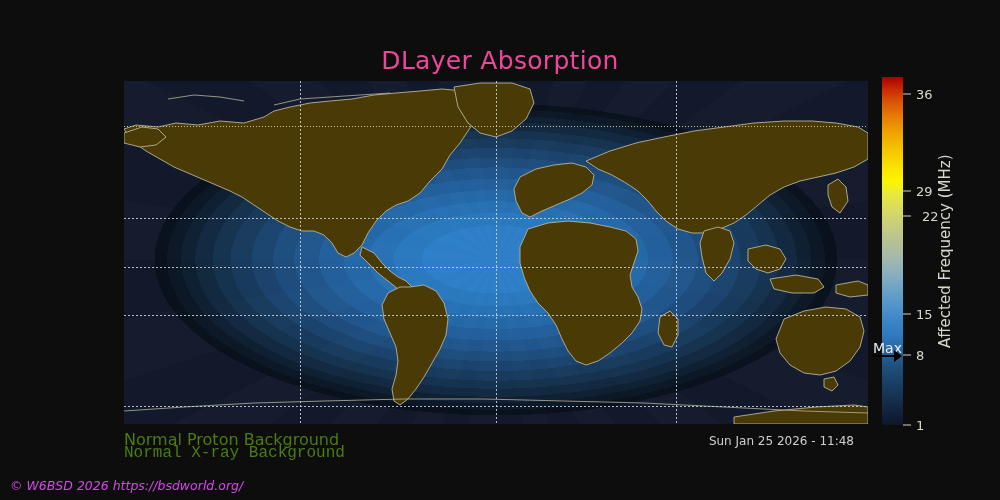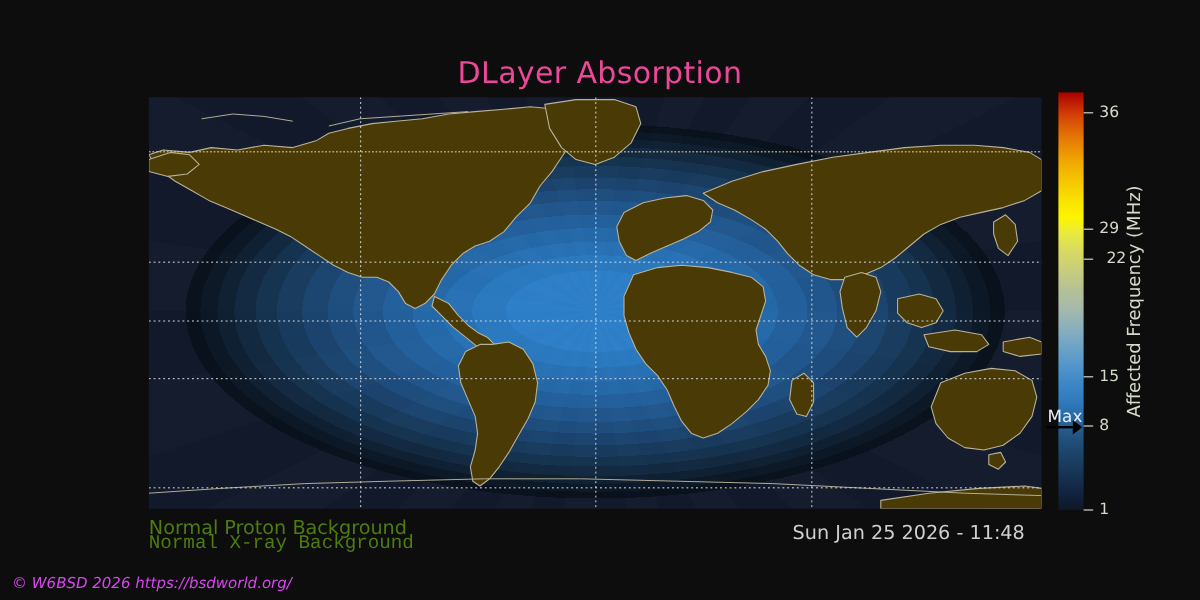--- a/index.html
+++ b/index.html
@@ -88,21 +88,21 @@
   .max-marker .mx-lbl{position:absolute;left:1px;top:-1px;color:#e8eef5;
      font-size:14px;line-height:1;}
   .max-marker .mx-line{position:absolute;left:0;top:13px;width:24px;height:2px;background:#000;}
   .max-marker .mx-head{position:absolute;left:22px;top:8px;width:0;height:0;
      border-left:8px solid #000;border-top:6px solid transparent;border-bottom:6px solid transparent;}
 
   
   .note{position:absolute;left:124px;color:#4d7c0f;font-size:16px;}
   .note.n1{top:430px;}
   .note.n2{top:444px;font-family:Liberation Mono, monospace;}
-  .stamp{position:absolute;right:146px;top:434px;color:#cfcfcf;font-size:16px;}
+  .stamp{position:absolute;right:146px;top:434px;color:#cfcfcf;font-size:12px;}
   .footer{position:absolute;left:10px;top:478px;color:#d946ef;
           font-size:12.5px;font-style:italic;}
 </style>
 </head>
 <body>
 
 <div id="root">
 
   <div class="title">DLayer Absorption</div>
 

